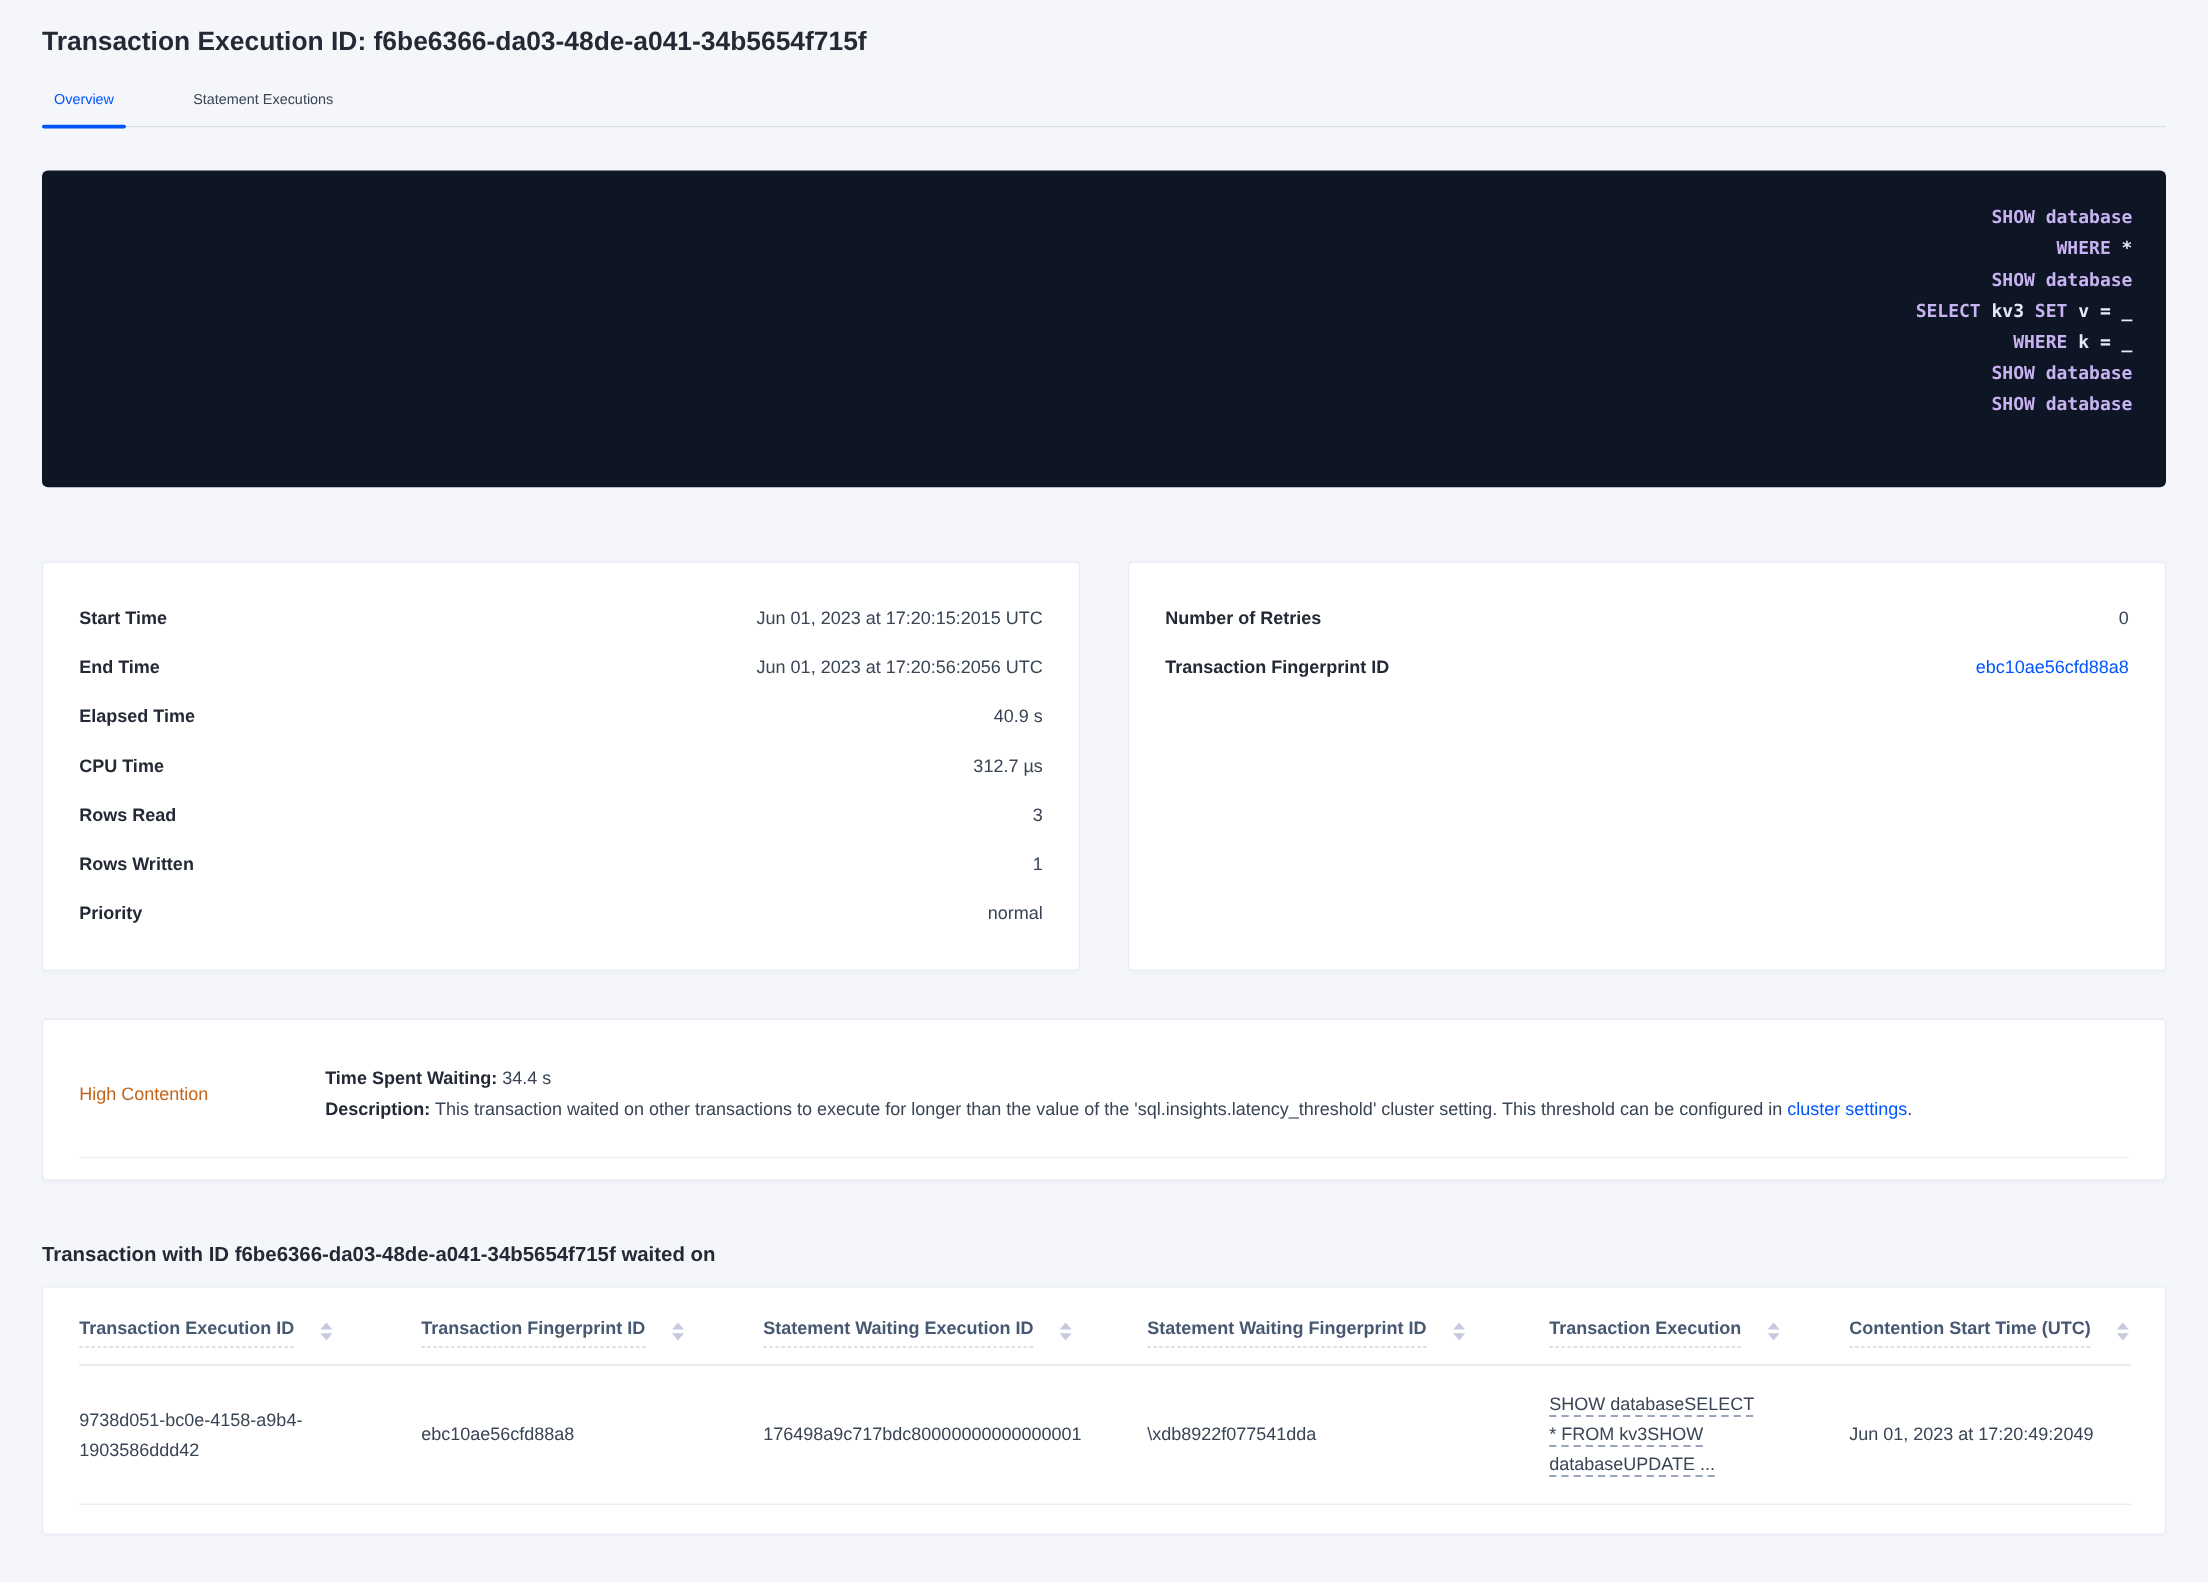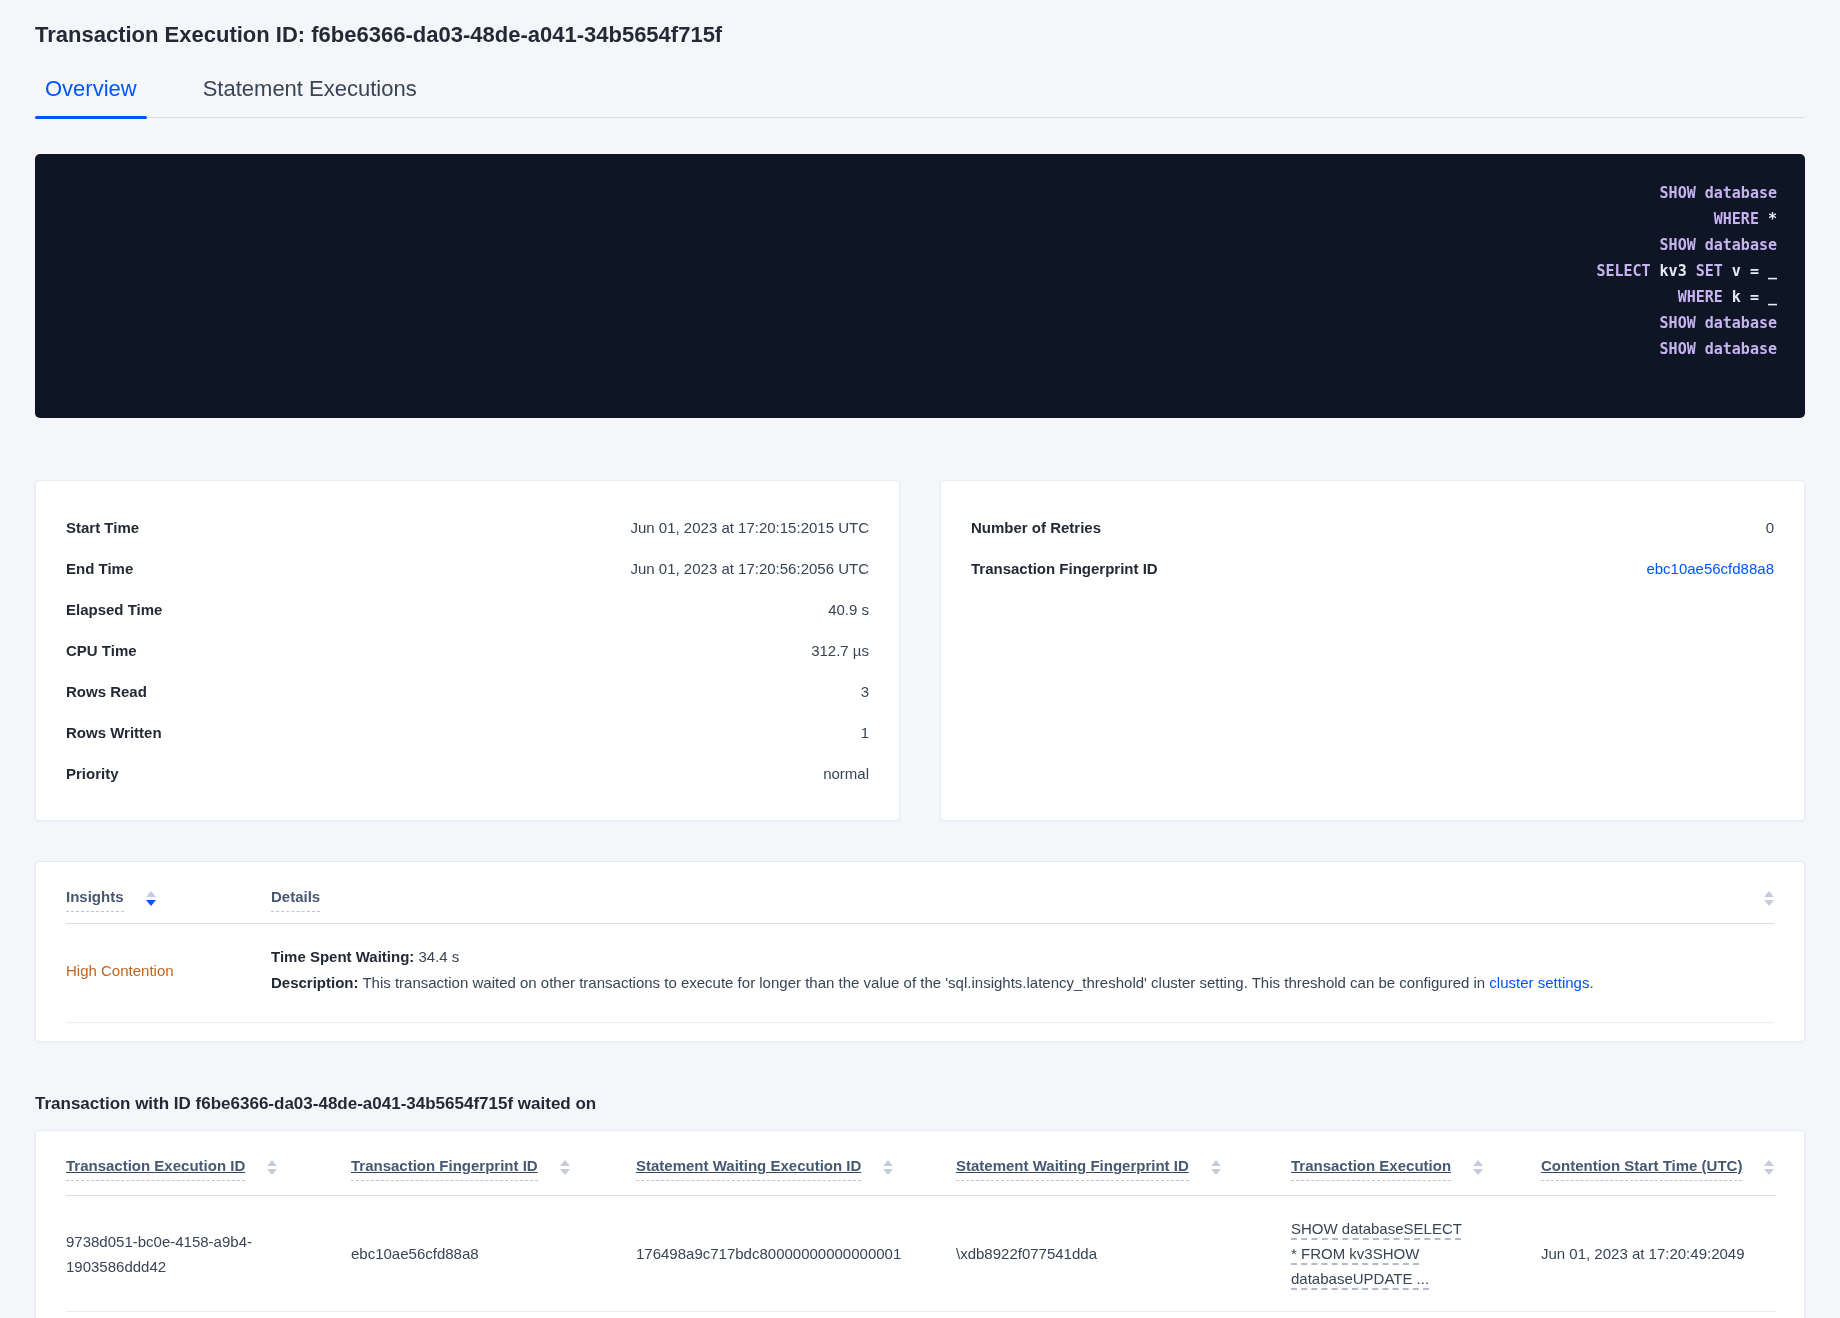--- a/index.html
+++ b/index.html
@@ -20,21 +20,21 @@
     margin-top: 4px;
   }
 
   
   .tabs {
     display: flex;
     margin-top: 28px;
     border-bottom: 1px solid #d9dee8;
   }
   .tab {
-    font-size: 22px;
+    font-size: 12px;
     padding: 0 10px 15px 10px;
     margin-right: 46px;
     color: #394455;
     cursor: pointer;
     position: relative;
   }
   .tab.active { color: #0055ff; }
   .tab.active::after {
     content: "";
     position: absolute;
@@ -162,21 +162,21 @@
     width: 100%;
     border-collapse: collapse;
     table-layout: fixed;
   }
   table.waited-table th {
     text-align: left;
     vertical-align: top;
     padding: 12px 0 14px 0;
     border-bottom: 1px solid #d9dee8;
   }
-  .th-inner { display: flex; align-items: flex-start; text-decoration: underline; }
+  .th-inner { display: flex; align-items: flex-start; }
   table.waited-table td {
     vertical-align: middle;
     padding: 20px 20px 20px 0;
     font-size: 15px;
     line-height: 25px;
     color: #394455;
     border-bottom: 1px solid #e7ecf3;
   }
   .col-txn-exec-id { width: 285px; }
   .col-txn-fp-id   { width: 285px; }
@@ -255,36 +255,20 @@
     </div>
     <div class="summary-row">
       <span class="summary-label">Transaction Fingerprint ID</span>
       <span class="summary-value link">ebc10ae56cfd88a8</span>
     </div>
   </div>
 
 </div>
 
 <div class="card insights-card">
-  <div class="insights-header">
-    <div class="insights-col-insight">
-      <span class="th-label">Insights</span>
-      <span class="sort-icon">
-        <span class="tri-up"></span>
-        <span class="tri-down active"></span>
-      </span>
-    </div>
-    <div class="insights-col-details">
-      <span class="th-label">Details</span>
-      <span class="sort-icon">
-        <span class="tri-up"></span>
-        <span class="tri-down"></span>
-      </span>
-    </div>
-  </div>
   <div class="insights-row">
     <div class="insight-badge">High Contention</div>
     <div class="insight-details">
       <div>
         <span class="detail-label">Time Spent Waiting:</span><span> 34.4 s</span>
       </div>
       <div>
         <span class="detail-label">Description:</span><span> This transaction waited on other transactions to execute for longer than the value of the 'sql.insights.latency_threshold' cluster setting. This threshold can be configured in </span><span class="link">cluster settings</span><span>.</span>
       </div>
     </div>

